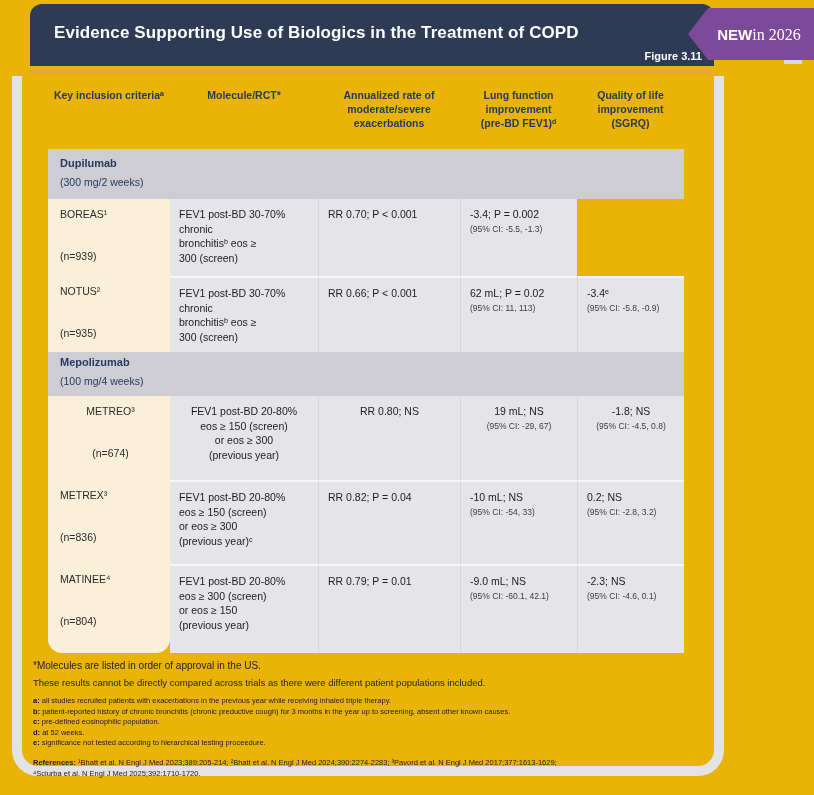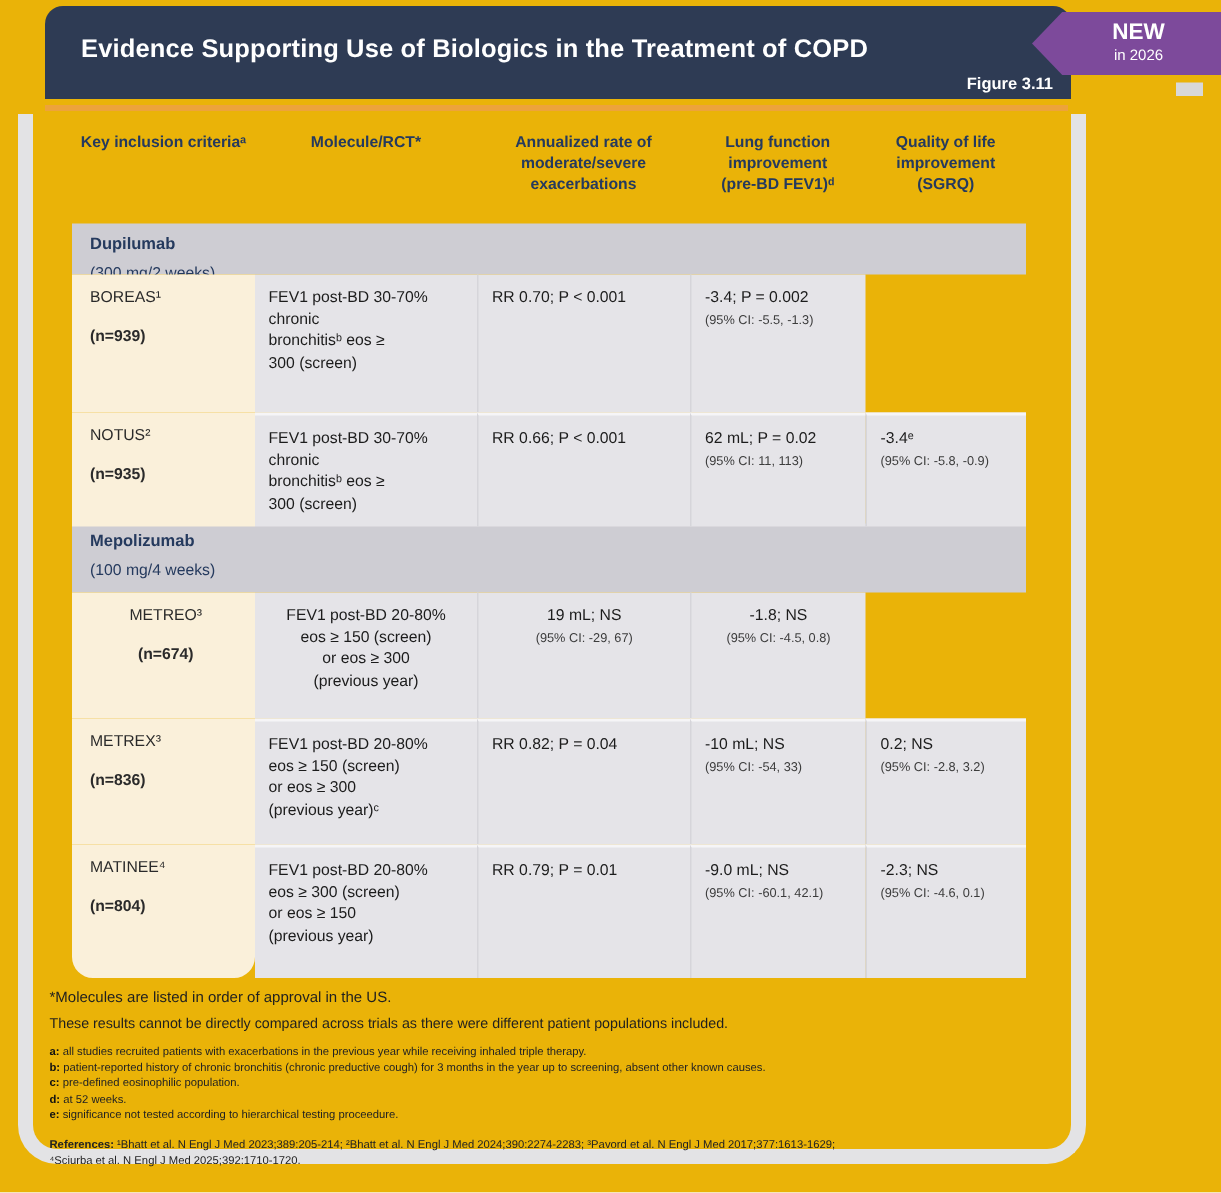--- a/index.html
+++ b/index.html
@@ -13,42 +13,42 @@
 
   
   .hdr{position:absolute;left:30px;top:4px;width:684px;height:62px;
        background:var(--navy,#2e3b54);border-radius:12px 12px 0 0;}
   .title{position:absolute;left:24px;top:19px;font-size:17px;font-weight:bold;color:#fff;letter-spacing:.1px;}
   .fig{position:absolute;right:12px;bottom:4px;font-size:11px;font-weight:bold;color:#fff;}
   .orange{position:absolute;left:30px;top:70px;width:682px;height:4px;background:var(--accent-orange,#eda33b);}
 
   
   .ribbon-fold{position:absolute;left:784px;top:55px;width:18px;height:9px;background:#d8d8d8;}
-  .ribbon{position:absolute;left:688px;top:8px;width:126px;height:42px;background:var(--badge-purple,#7d4a9b);
+  .ribbon{position:absolute;left:688px;top:8px;width:126px;height:52px;background:var(--badge-purple,#7d4a9b);
           clip-path:polygon(0% 50%,16% 0%,100% 0%,100% 100%,16% 100%);
-          display:flex;flex-direction:column;align-items:center;justify-content:center;padding-left:16px;box-sizing:border-box;}
+          display:flex;align-items:center;justify-content:center;padding-left:16px;box-sizing:border-box;}
   .rb1{font-size:15px;font-weight:bold;color:#fff;line-height:17px;}
-  .rb2{font-size:10px;color:#fff;line-height:15px;}
+  .rb2{font-size:16px;color:#fff;line-height:15px;font-family:Liberation Serif, serif;}
 
   
   .table{position:absolute;left:48px;top:85px;width:636px;}
   .trow{display:grid;grid-template-columns:122px 148px 142px 117px 107px;}
   .hcell{font-size:10.5px;font-weight:bold;color:var(--header-text,#253a5e);
          text-align:center;padding-top:3px;line-height:14px;}
   .thead{height:64px;}
   .band{background:var(--band-gray,#cecdd3);padding:8px 12px 0 12px;box-sizing:border-box;}
   .bname{font-size:11px;font-weight:bold;color:var(--header-text,#253a5e);}
   .bdose{font-size:10.5px;color:var(--header-text,#253a5e);margin-top:7px;}
   .cell{background:var(--cell-gray,#e5e4e8);padding:8px 9px;box-sizing:border-box;
         font-size:10.5px;line-height:14.5px;color:#1c1c1c;border-left:1px solid #d6d5da;}
   .cell.first{background:var(--molecule-beige,#faf0da);border-left:none;padding-left:12px;}
   .cell.c2{border-left:none;}
   .trow .cell.sep{border-top:2px solid #f6f5f7;}
   .tname{font-size:10.5px;color:#2a2a2a;}
-  .tn{font-size:10.5px;color:#2a2a2a;margin-top:11px;font-weight:bold;}
+  .tn{font-size:10.5px;color:#2a2a2a;margin-top:27px;}
   .ci{font-size:8.5px;color:#3c3c3c;margin-top:2px;line-height:11px;}
   .lastrow .cell.first{border-radius:0 0 14px 14px;}
 
   
   .foot{position:absolute;left:33px;top:660px;width:700px;color:#1f1f1f;}
   .f1{font-size:10px;margin-bottom:6px;}
   .f2{font-size:9.5px;margin-bottom:8px;}
   .fn{font-size:7.5px;line-height:10.5px;color:#222;}
   .fn b{color:#111;}
   .refs{font-size:7.5px;line-height:11px;margin-top:8px;color:#222;}
@@ -81,26 +81,26 @@
 moderate/severe
 exacerbations</div>
       <div class="hcell preline">Lung function
 improvement
 (pre-BD FEV1)ᵈ</div>
       <div class="hcell preline">Quality of life
 improvement
 (SGRQ)</div>
     </div>
 
-    <div class="band" style="height:34px;">
+    <div class="band" style="height:50px;">
       <div class="bname">Dupilumab</div>
       <div class="bdose">(300 mg/2 weeks)</div>
     </div>
 
-    <div class="trow" style="height:92px;">
+    <div class="trow" style="height:77px;">
       <div class="cell first">
         <div class="tname">BOREAS¹</div>
         <div class="tn">(n=939)</div>
       </div>
       <div class="cell c2 preline">FEV1 post-BD 30-70%
 chronic
 bronchitisᵇ eos ≥
 300 (screen)</div>
       <div class="cell">RR 0.70; P &lt; 0.001</div>
       <div class="cell">
@@ -136,20 +136,21 @@
 
     <div class="trow" style="height:84px;text-align:center;">
       <div class="cell first">
         <div class="tname">METREO³</div>
         <div class="tn">(n=674)</div>
       </div>
       <div class="cell c2 preline">FEV1 post-BD 20-80%
 eos ≥ 150 (screen)
 or eos ≥ 300
 (previous year)</div>
+      <div class="cell">RR 0.80; NS</div>
       <div class="cell">
         <div>19 mL; NS</div>
         <div class="ci">(95% CI: -29, 67)</div>
       </div>
       <div class="cell">
         <div>-1.8; NS</div>
         <div class="ci">(95% CI: -4.5, 0.8)</div>
       </div>
     </div>
 

